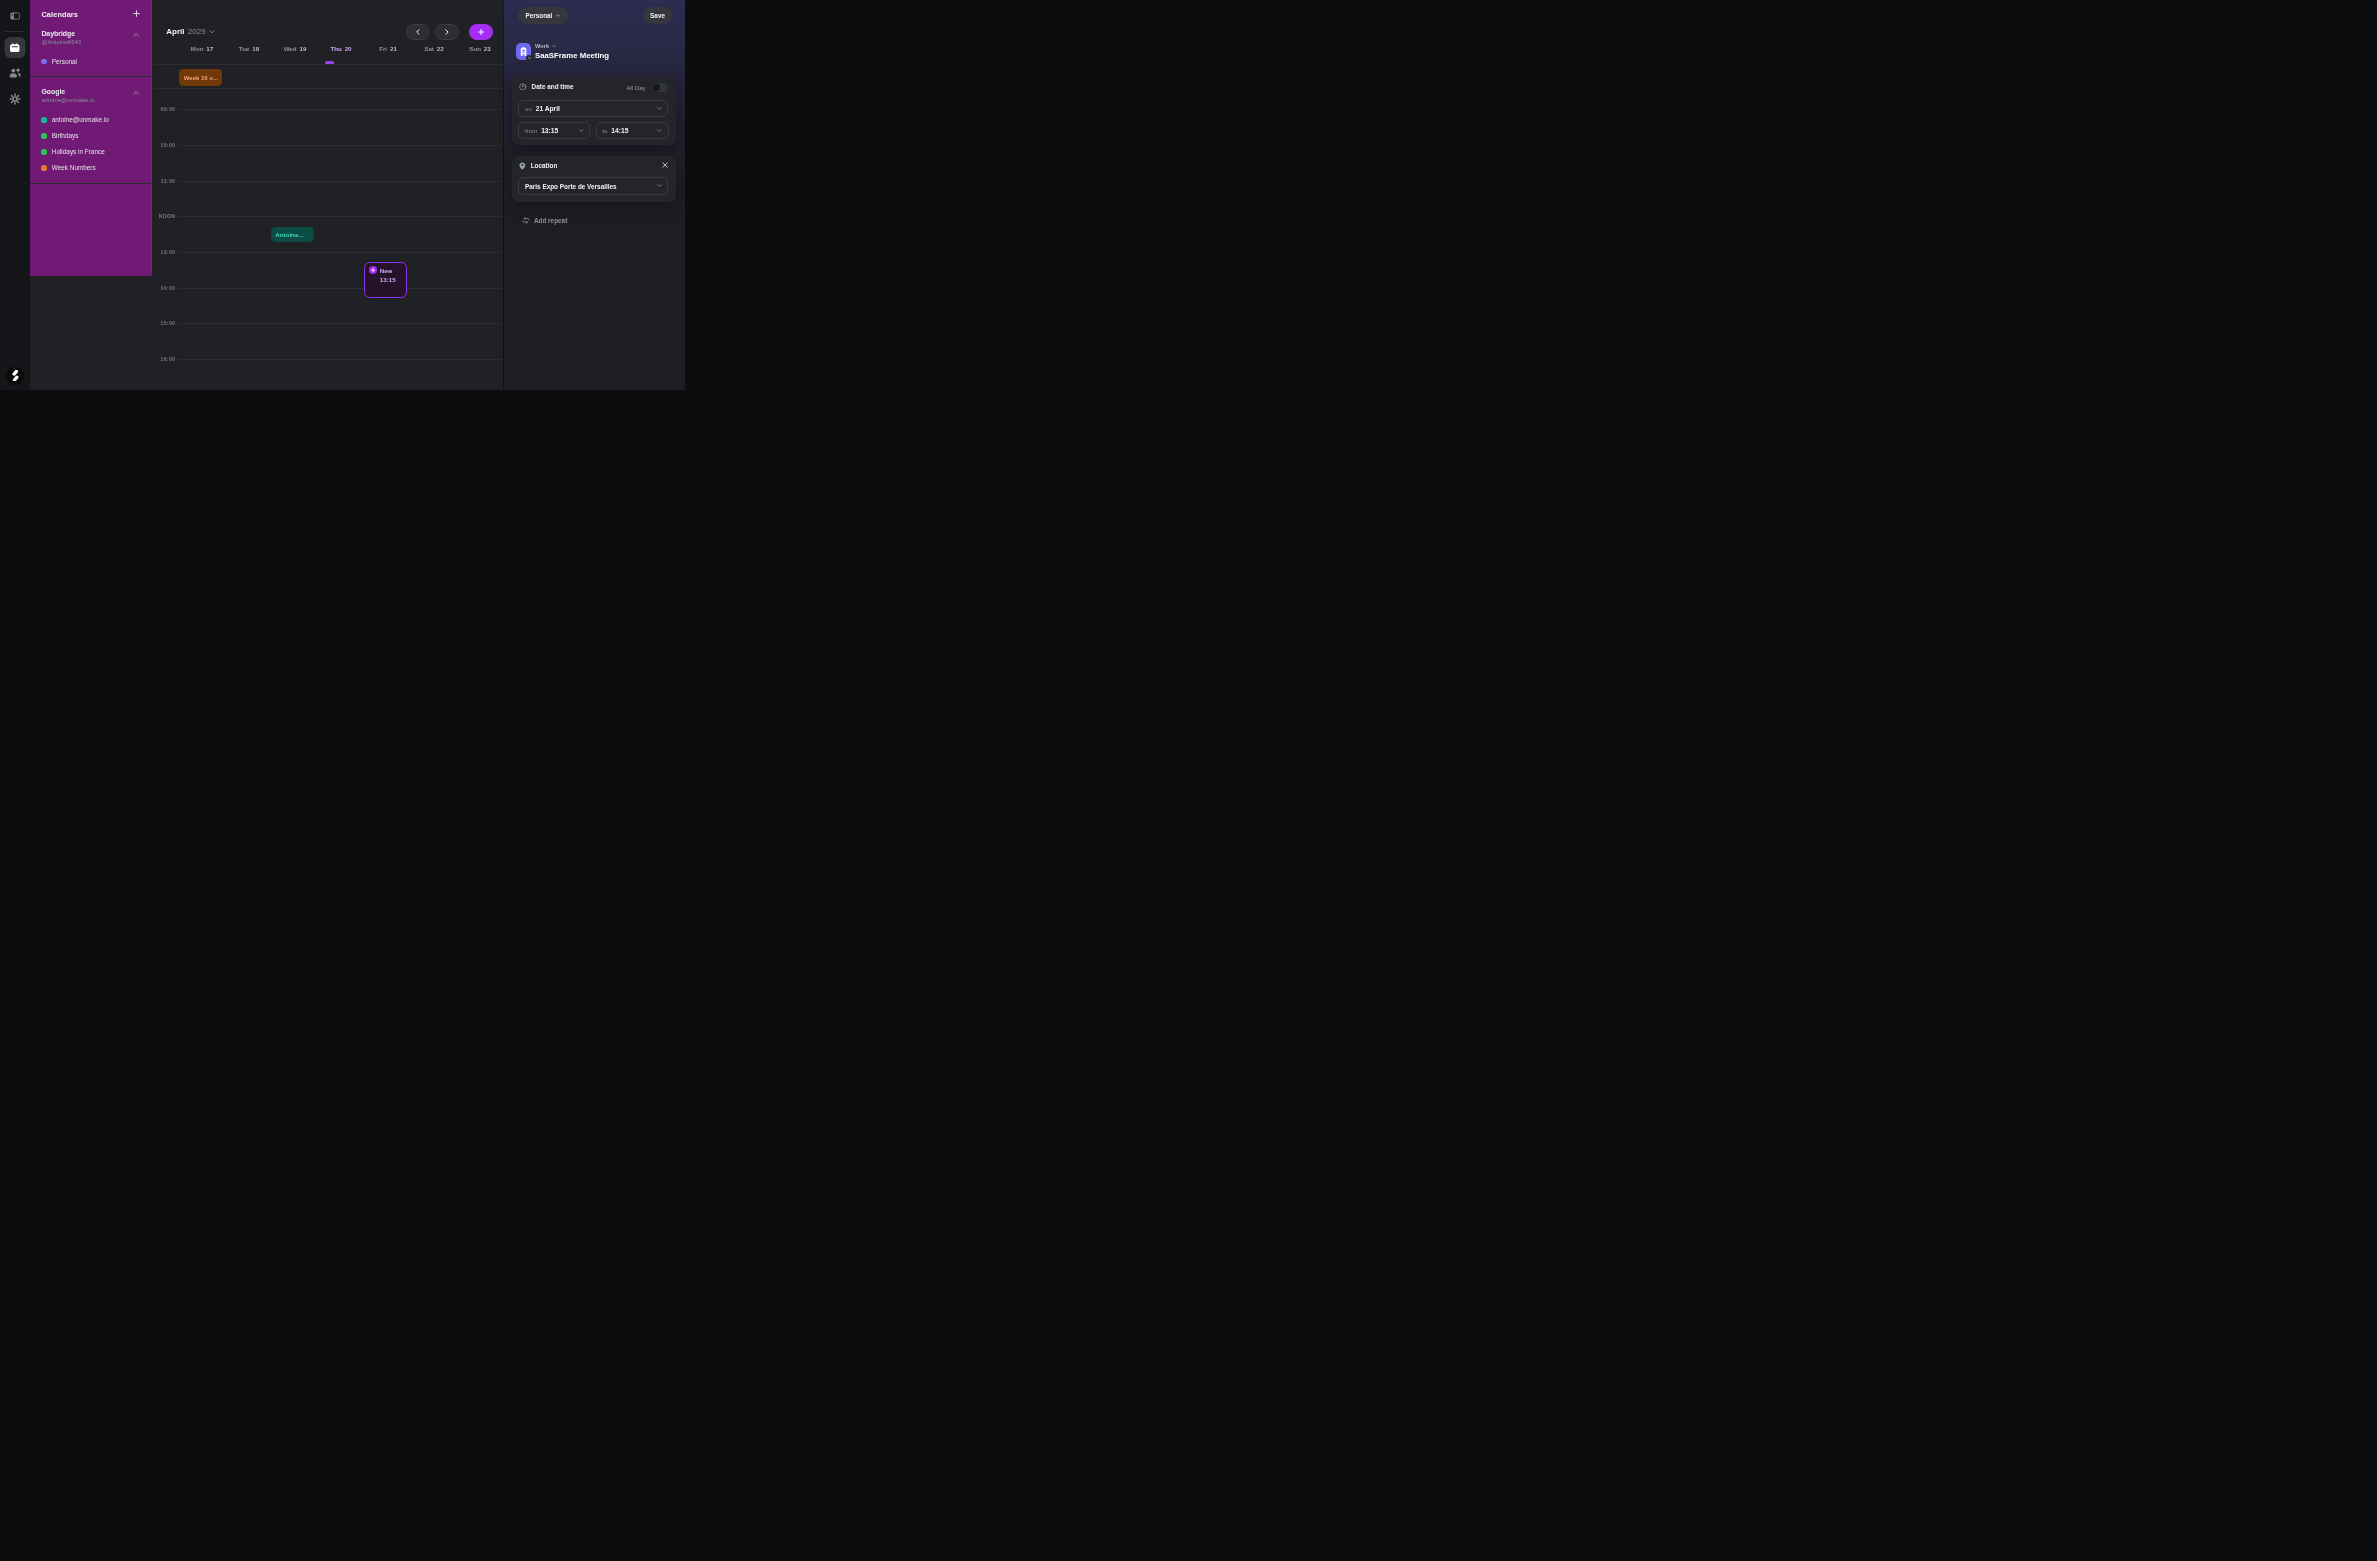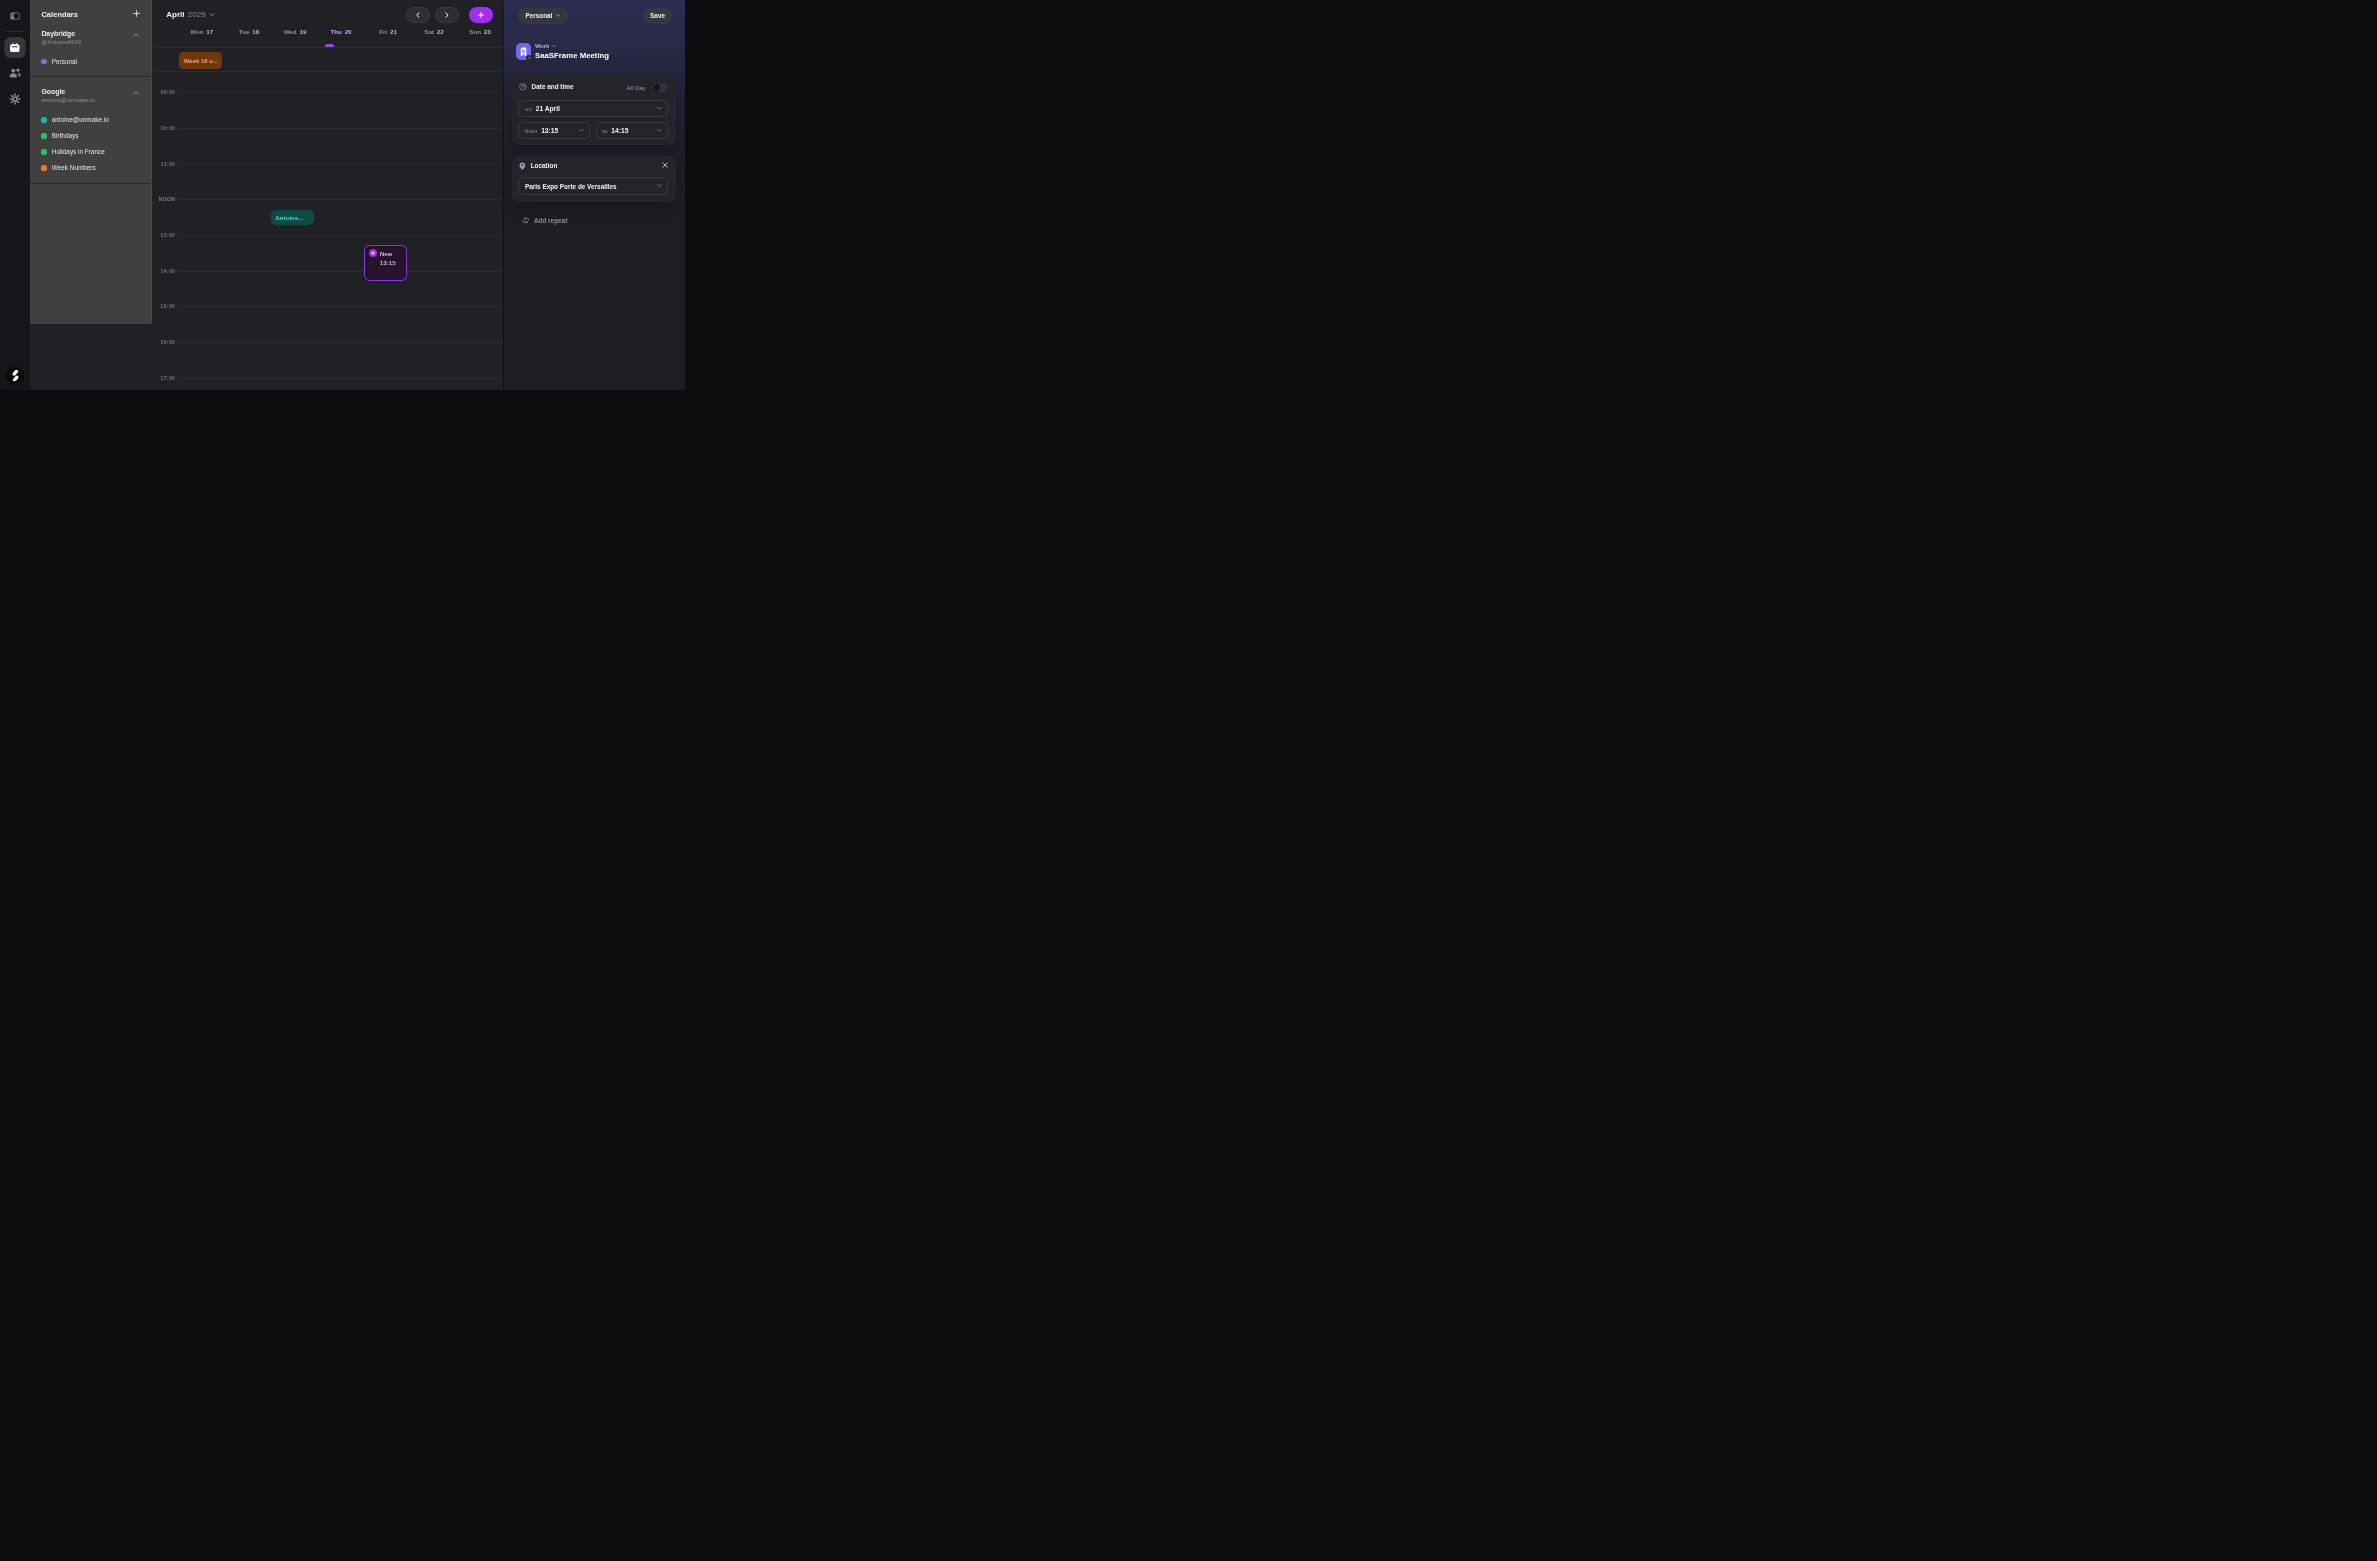--- a/index.html
+++ b/index.html
@@ -9,34 +9,34 @@
   svg{display:block;}
 
   
   .rail{position:absolute;left:0;top:0;width:30px;height:390px;background:#151619;}
   .rail-btn{position:absolute;left:50%;transform:translateX(-50%);display:flex;align-items:center;justify-content:center;cursor:pointer;}
   .rail-divider{position:absolute;left:4.8px;right:4.8px;top:31px;height:0.5px;background:#2b2c30;}
   .rail-active{width:21px;height:21px;border-radius:6.2px;background:#35373c;}
   .logo{position:absolute;left:50%;top:367px;transform:translateX(-50%);width:17.6px;height:17.6px;border-radius:50%;background:#0a0a0b;display:flex;align-items:center;justify-content:center;}
 
   
-  .sidebar{position:absolute;left:30px;top:0;width:122px;height:324px;background:#404040;border-right:0.5px solid rgba(255,255,255,.05);}
+  .sidebar{position:absolute;left:30px;top:0;width:122px;height:276px;background:#701a75;border-right:0.5px solid rgba(255,255,255,.05);}
   .sb-head{display:flex;align-items:center;justify-content:space-between;padding:9.5px 11.4px 0 11.4px;}
   .sb-title{font-size:7.4px;font-weight:700;color:#f2f3f4;letter-spacing:0.1px;}
   .sb-section{padding:11.4px 11.4px 6.7px 11.4px;border-bottom:0.5px solid #2a2b2f;}
   .acct-row{display:flex;align-items:flex-start;justify-content:space-between;}
   .acct-name{font-size:6.9px;font-weight:700;color:#eceded;}
   .acct-handle{font-size:6px;color:#8a8e95;margin-top:1.9px;}
   .cal-list{margin-top:8.6px;}
   .cal-item{display:flex;align-items:center;height:16px;cursor:pointer;}
   .dot{width:5.2px;height:5.2px;border-radius:50%;margin-right:5.2px;flex:0 0 auto;}
   .cal-item span.lbl{font-size:6.4px;color:#e4e5e8;font-weight:500;}
 
   
-  .cal{position:absolute;left:153px;top:0;width:350px;height:390px;background:#202125;}
+  .cal{position:absolute;left:153px;top:17px;width:350px;height:390px;background:#202125;}
   .cal-title{position:absolute;left:13.3px;top:10px;display:flex;align-items:center;gap:3.3px;cursor:pointer;}
   .cal-title .m{font-size:8px;font-weight:700;color:#f1f2f3;}
   .cal-title .y{font-size:8px;font-weight:500;color:#8a8e95;}
   .navbtn{position:absolute;top:7.1px;width:24px;height:16px;border-radius:8px;background:#2c2e33;border:0.5px solid #3b3d43;
           display:flex;align-items:center;justify-content:center;cursor:pointer;}
   .addbtn{position:absolute;top:7.1px;width:24px;height:16px;border-radius:8px;border:none;
           display:flex;align-items:center;justify-content:center;cursor:pointer;}
   .day-cell{position:absolute;top:27.6px;height:8.6px;transform:translateX(-50%);display:flex;gap:2.9px;align-items:baseline;cursor:pointer;white-space:nowrap;}
   .day-cell .dn{font-size:6.2px;font-weight:600;color:#8e9299;}
   .day-cell .dd{font-size:6.2px;font-weight:700;color:#b9bdc4;}

